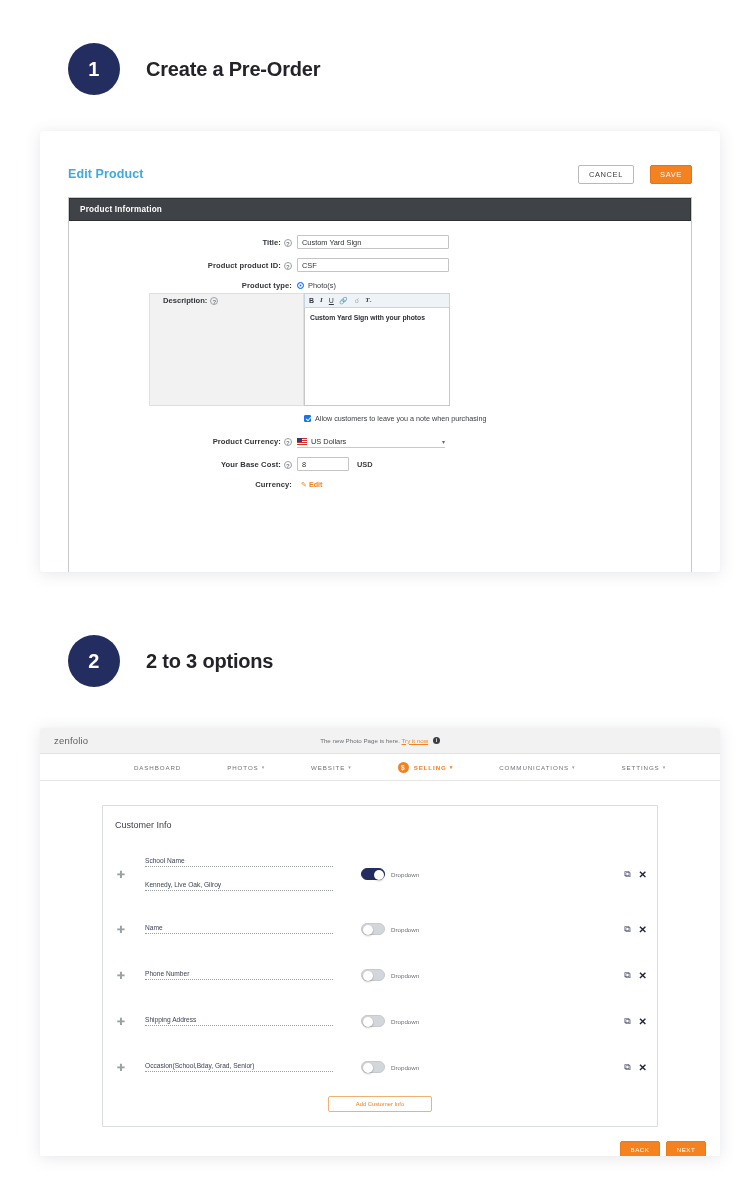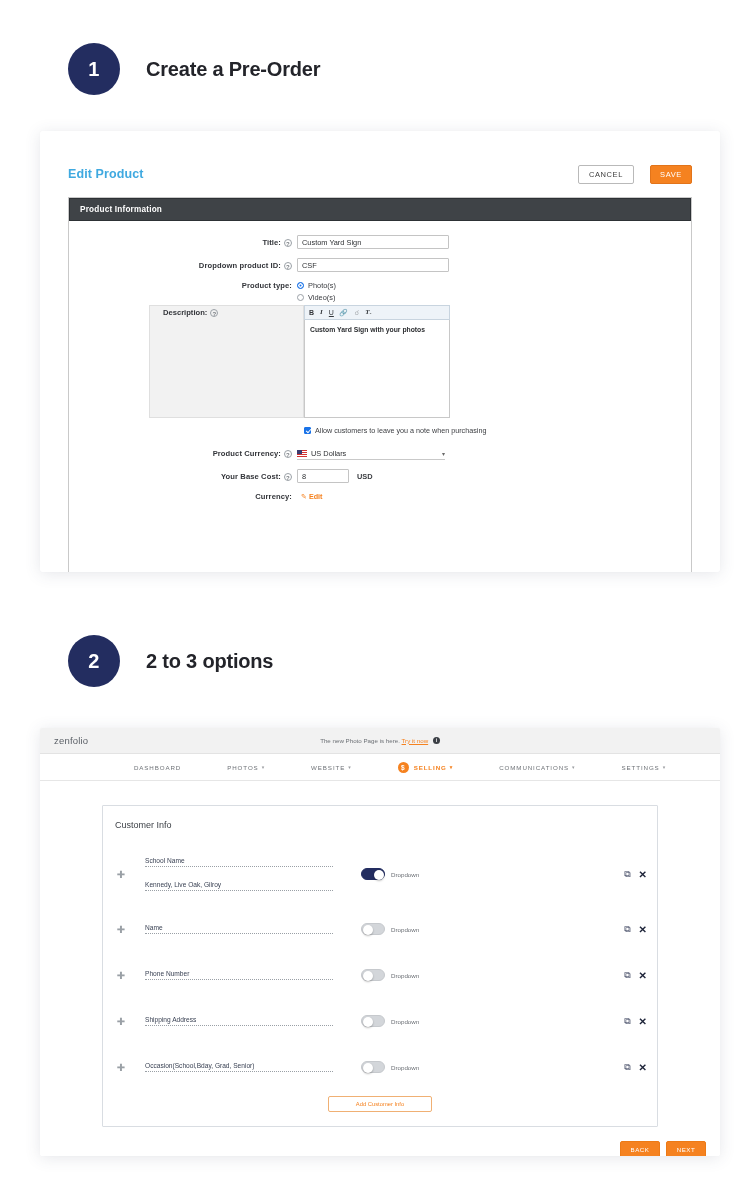--- a/index.html
+++ b/index.html
@@ -223,37 +223,30 @@
 
           <div class="frow">
             <div class="flabel">
               <span>Title:</span><span class="qmark">?</span>
             </div>
             <div class="finput w-title">Custom Yard Sign</div>
           </div>
 
           <div class="frow">
             <div class="flabel">
-              <span>Dropdown product ID:</span><span class="qmark">?</span>
+              <span>Product product ID:</span><span class="qmark">?</span>
             </div>
             <div class="finput w-pid">CSF</div>
           </div>
 
           <div class="frow" style="margin-bottom:3px;">
             <div class="flabel">Product type:</div>
             <div class="radio-line">
               <span class="radio on"></span>
               <span>Photo(s)</span>
-            </div>
-          </div>
-          <div class="frow" style="margin-bottom:3px;">
-            <div class="flabel"></div>
-            <div class="radio-line">
-              <span class="radio"></span>
-              <span>Video(s)</span>
             </div>
           </div>
 
           <div class="desc-row">
             <div class="desc-leftpane"></div>
             <div class="desc-mainpane">
               <div class="desc-toolbar" style="position:relative;">
                 <span style="position:absolute; left:-142px; font-size:7.6px; font-weight:700; color:#33353a;">
                   <span>Description:</span><span class="qmark">?</span>
                 </span>

